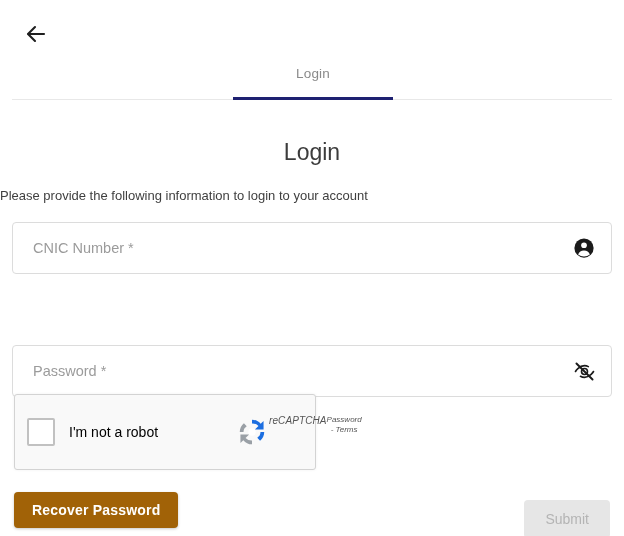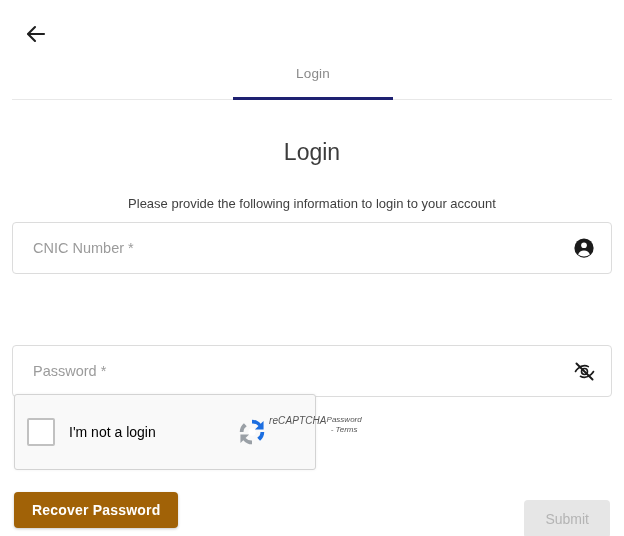--- a/index.html
+++ b/index.html
@@ -88,24 +88,24 @@
     font-weight: 400;
     color: #3c3c3c;
     margin: 0;
     line-height: 1.2;
   }
   .page-subtitle {
     position: absolute;
     left: 0;
     right: 0;
     top: 188px;
-    text-align: center;
+    text-align: left;
     font-size: 13px;
     color: #3f3f3f;
-    margin: 8px;
+    margin: 0;
     line-height: 1.3;
   }
 
   
   .field {
     position: absolute;
     left: 12px;
     width: 600px;
     height: 52px;
     border: 1px solid #dcdcdc;
@@ -280,21 +280,21 @@
       <path d="M2.6 12S6 5.9 12 5.9c1.5 0 2.9.4 4 1M21.4 12S18 18.1 12 18.1c-1.6 0-3-.4-4.2-1.1"></path>
       <circle cx="12" cy="12" r="3.1"></circle>
       <line x1="3.6" y1="3.6" x2="20.4" y2="20.4" stroke-width="2"></line>
     </svg>
   </span>
 </div>
 
 <div class="recaptcha">
   <div class="recaptcha-left">
     <div class="recaptcha-checkbox"></div>
-    <span class="recaptcha-label">I'm not a login</span>
+    <span class="recaptcha-label">I'm not a robot</span>
   </div>
   <div class="recaptcha-right">
     <span class="recaptcha-logo">
       <svg width="34" height="34" viewBox="0 0 40 40">
         <path d="M20 5.5c4.1 0 7.8 1.9 10.2 4.9l3.4-3.4v10.2H23.4l4.2-4.2A10.1 10.1 0 0 0 20 9.9V5.5z" fill="#1c6ee0"></path>
         <path d="M34.4 20c0 4.1-1.9 7.8-4.9 10.2l-3.3-3.3 2.8-2.8a10.1 10.1 0 0 0 1-4.1h4.4z" fill="#1c6ee0"></path>
         <path d="M20 34.5c-4.1 0-7.8-1.9-10.2-4.9l-3.4 3.4V22.8h10.2l-4.2 4.2A10.1 10.1 0 0 0 20 30.1v4.4z" fill="#9aa0a6"></path>
         <path d="M5.6 20c0-4.1 1.9-7.8 4.9-10.2l3.3 3.3-2.8 2.8a10.1 10.1 0 0 0-1 4.1H5.6z" fill="#9aa0a6"></path>
         <circle cx="20" cy="20" r="4.4" fill="#ffffff"></circle>
       </svg>

